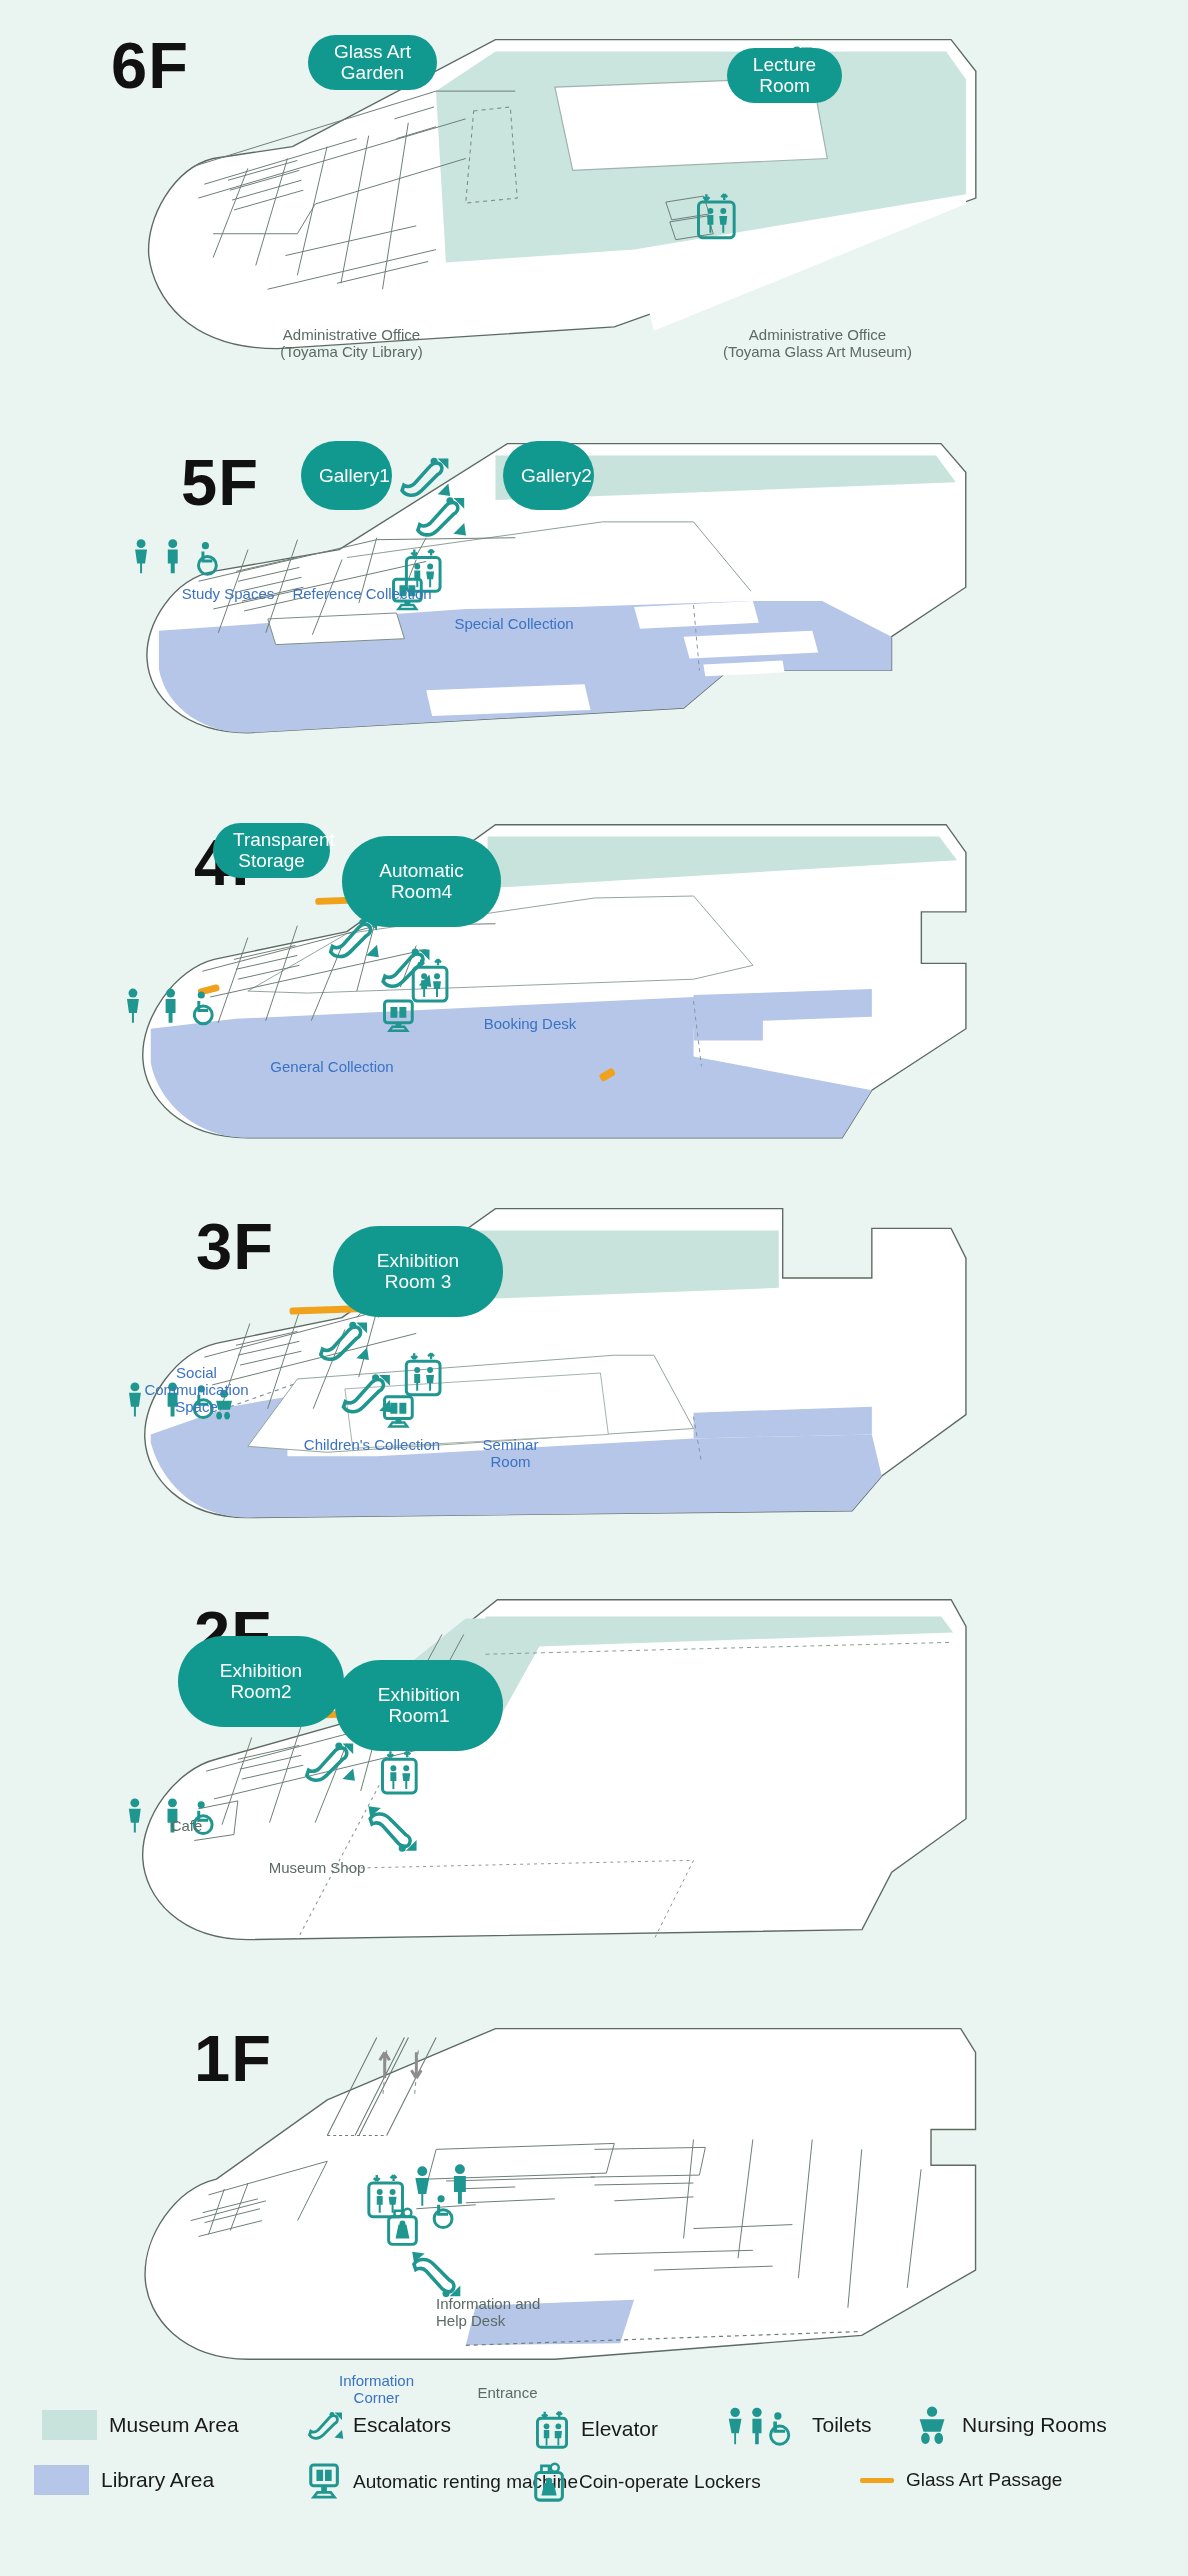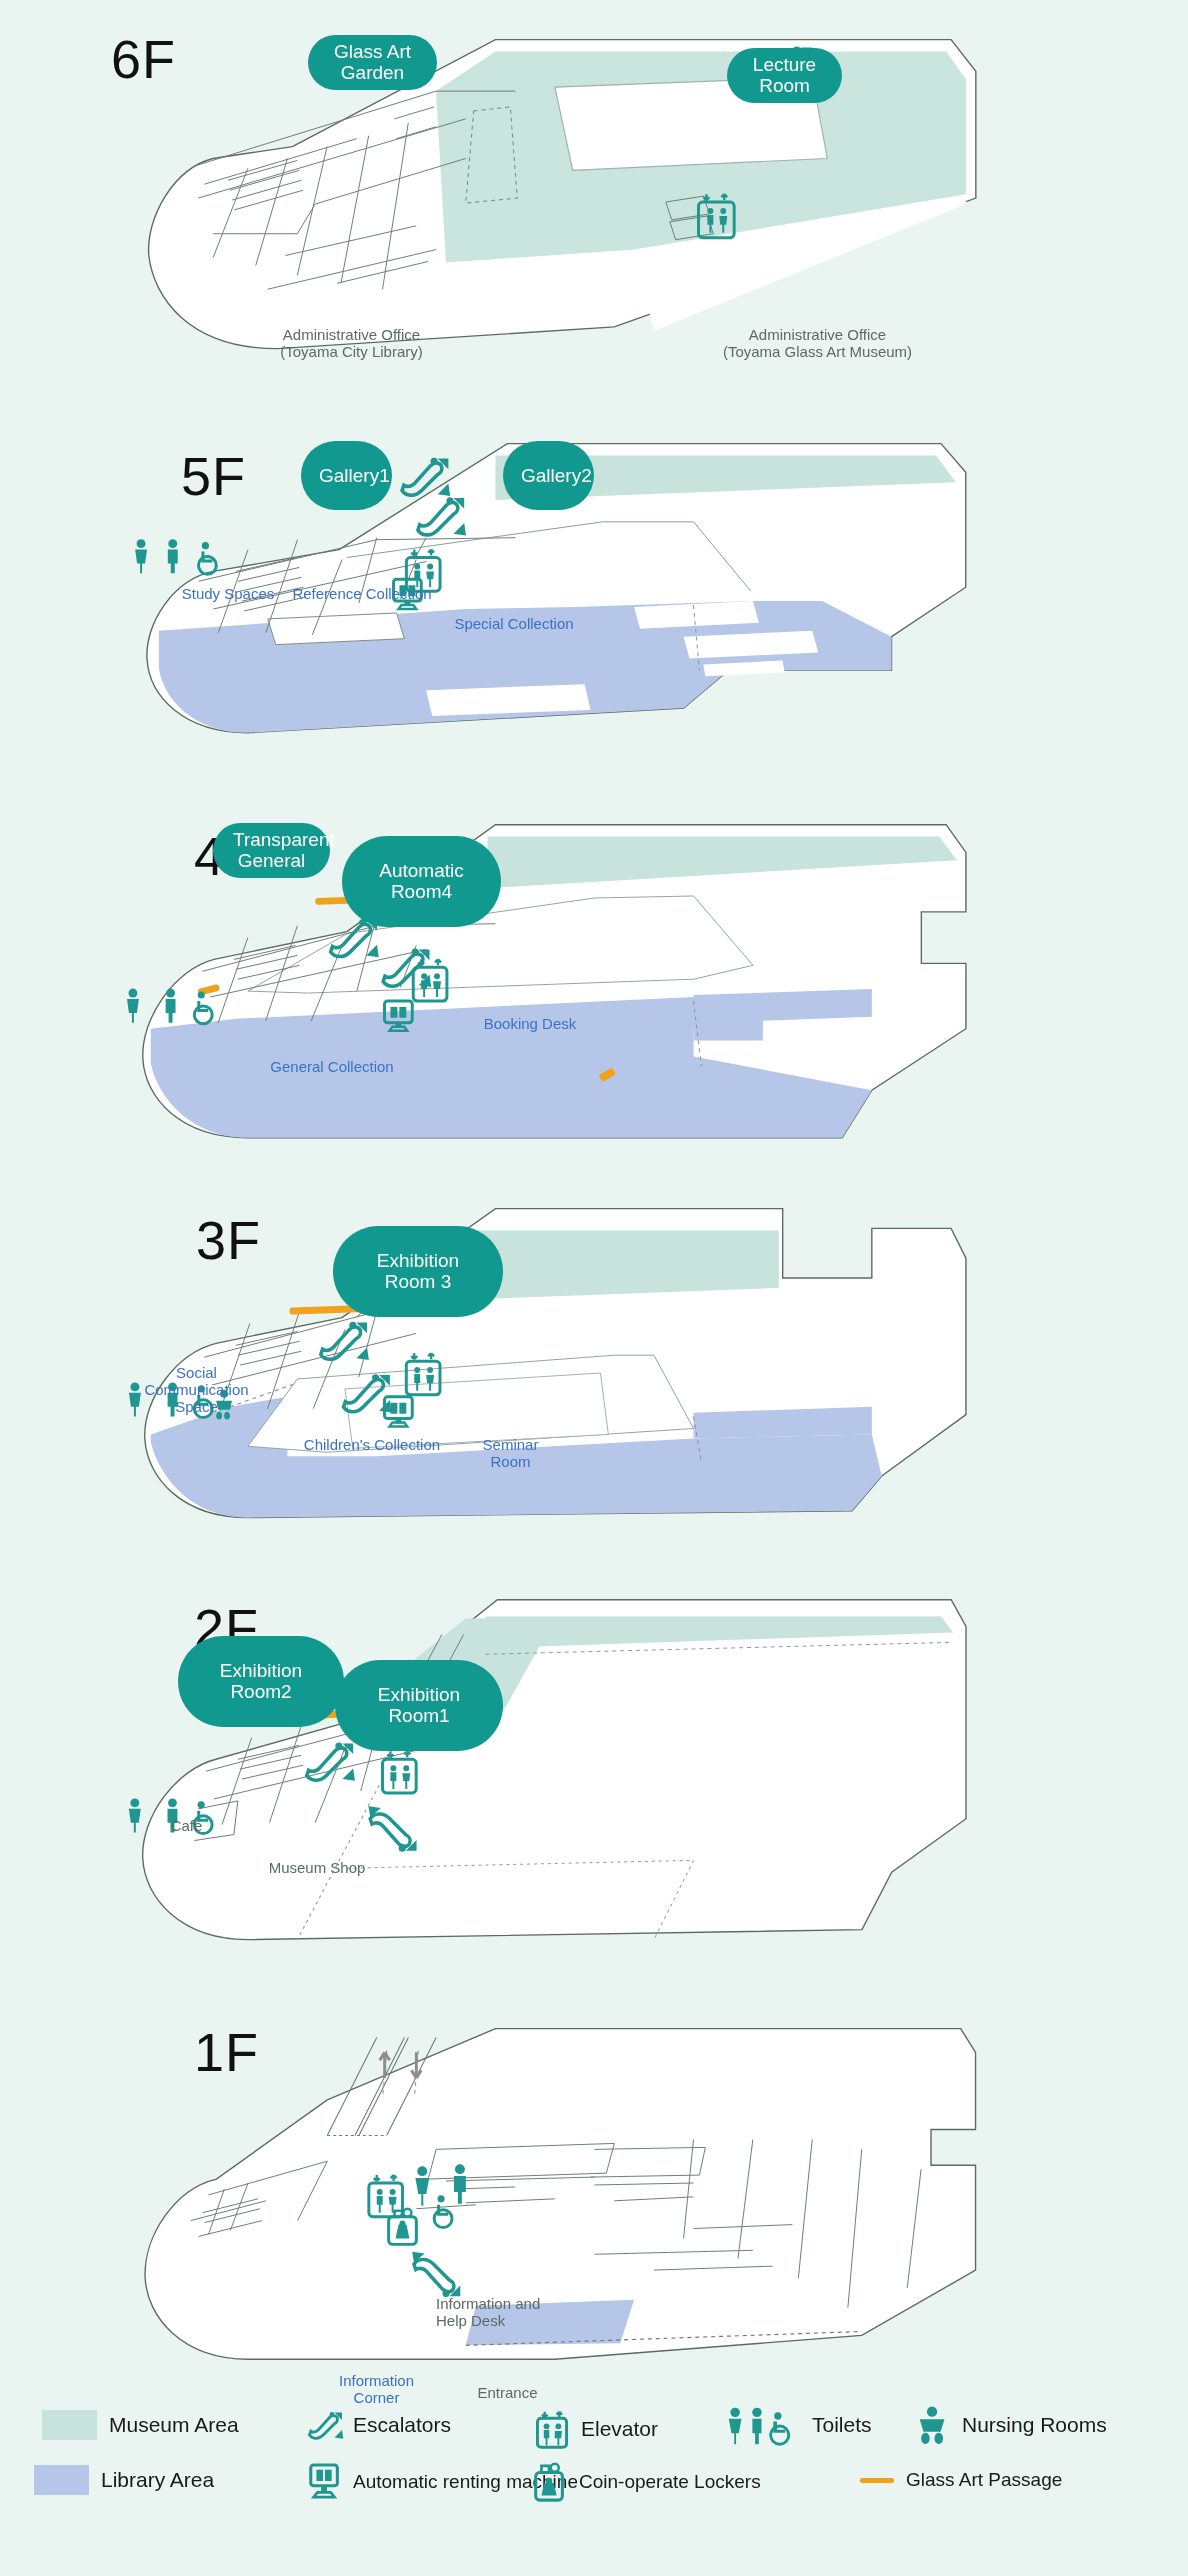--- a/index.html
+++ b/index.html
@@ -11,24 +11,24 @@
   #page {
     position: relative;
     width: 1189px;
     height: 2576px;
     background: linear-gradient(180deg,#eaf4f1 0%, #eaf4f1 100%);
     overflow: hidden;
   }
   .floor-block { position: absolute; left: 0; width: 1189px; }
   .floor-num {
     position: absolute;
-    font-size: 54px;
+    font-size: 65px;
     color: #111;
     font-family: "Liberation Sans", sans-serif;
-    font-weight: 400;
+    font-weight: 700;
     letter-spacing: 1px;
   }
   .svgwrap { position: absolute; left: 0; top: 0; width: 1189px; }
   svg { display: block; overflow: visible; }
 
   
   .pill {
     position: absolute;
     background: #12998f;
     color: #ffffff;
@@ -318,21 +318,21 @@
           </g>
           <g transform="translate(68,2)">
             <circle cx="9" cy="4" r="3.6" fill="#1f968f"></circle>
             <path d="M5,10 h3 v8 h8 v3 h-11 Z" fill="#1f968f"></path>
             <circle cx="11" cy="24" r="9" fill="none" stroke="#1f968f" stroke-width="3"></circle>
           </g>
         </g>
       </svg>
     </div>
     <div class="pill two" style="left:213px; top:30px; width:117px;">Transparent
-General</div>
+Storage</div>
     <div class="pill" style="left:342px; top:43px; width:159px;">Automatic Room4</div>
     <div class="area-label lib-label" style="left:436px; top:223px; width:188px;">Booking Desk</div>
     <div class="area-label lib-label" style="left:223px; top:266px; width:218px;">General Collection</div>
   </div>
 
   <div class="floor-block" style="top:1169px;height:416px;">
     <div class="floor-num" style="left:196px; top:40px;">3F</div>
     <div class="svgwrap">
       <svg width="1189" height="416" viewBox="0 0 1200 420">
         <g stroke="#5c6b62" stroke-width="1.4" fill="#ffffff">

